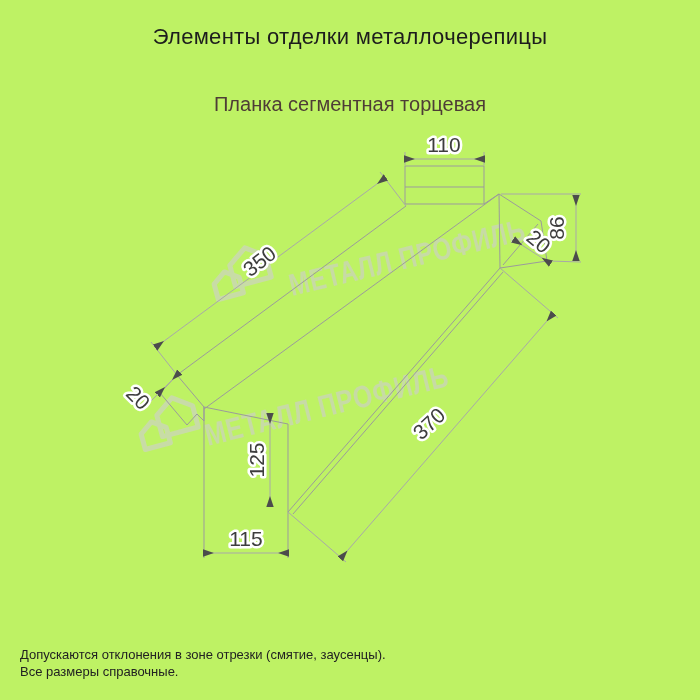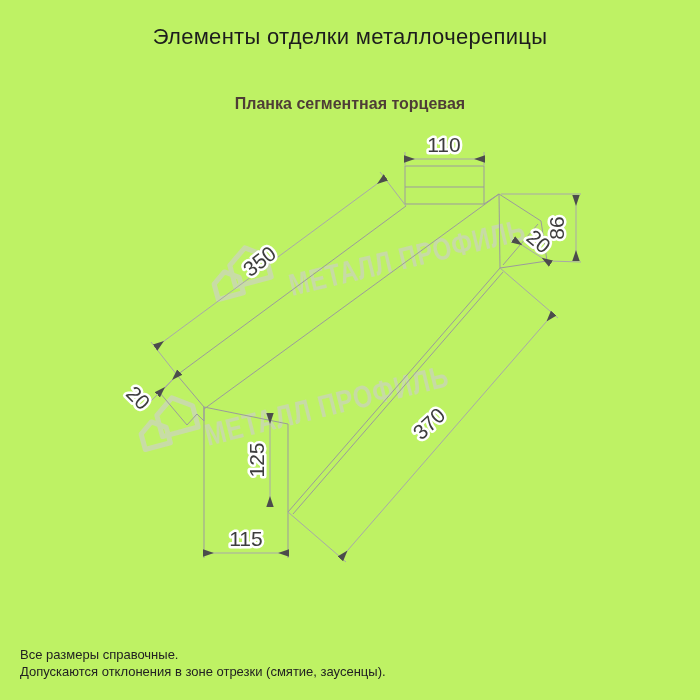--- a/index.html
+++ b/index.html
@@ -1,21 +1,21 @@
 <!DOCTYPE html>
 <html><head>
 <meta charset="utf-8">
 <style>
   html,body{margin:0;padding:0;background:#fff;}
   #page{position:relative;width:700px;height:700px;background:#bef264;overflow:hidden;
         font-family:"Liberation Sans", sans-serif;}
   .title{position:absolute;left:0;top:24px;width:700px;text-align:center;
          font-size:22px;font-weight:500;color:#1d1d1d;letter-spacing:.3px;}
   .subtitle{position:absolute;left:0;top:94px;width:700px;text-align:center;
-         font-size:16px;font-weight:700;color:#4e3d36;line-height:20px;}
+         font-size:20px;font-weight:400;color:#4e3d36;line-height:20px;}
   .footer{position:absolute;left:20px;top:646px;width:660px;
          font-size:13px;color:#222;line-height:17px;}
   svg text.dim{font-family:"Liberation Sans",sans-serif;font-size:21px;fill:#3d3d3d;
          paint-order:stroke;stroke:#ffffff;stroke-width:5px;stroke-linejoin:round;}
   svg .edge{stroke:#9b9b9b;stroke-width:1;fill:none;}
   svg .dimline{stroke:#a8a8a8;stroke-width:1;fill:none;}
   svg .wm-text{font-family:"Liberation Sans",sans-serif;font-weight:bold;font-size:31px;
          fill:#cdcdcd;letter-spacing:1px;}
   svg .wm-logo{stroke:#cfcfcf;stroke-width:5;fill:none;stroke-linejoin:round;}
 </style>
@@ -122,17 +122,17 @@
 
     <g>
       <line class="dimline" x1="288" y1="512" x2="346" y2="562"></line>
       <line class="dimline" x1="500" y1="268" x2="558" y2="318"></line>
       <line class="dimline" x1="341" y1="558" x2="553" y2="314" marker-start="url(#arr)" marker-end="url(#arr)"></line>
       <text class="dim" x="0" y="0" text-anchor="middle" transform="translate(434,429) rotate(-43)">370</text>
     </g>
   </svg>
 
   <div class="footer">
+    <div>Допускаются отклонения в зоне отрезки (смятие, заусенцы).</div>
     <div>Все размеры справочные.</div>
-    <div>Допускаются отклонения в зоне отрезки (смятие, заусенцы).</div>
   </div>
 
 </div>
 
 </body></html>

